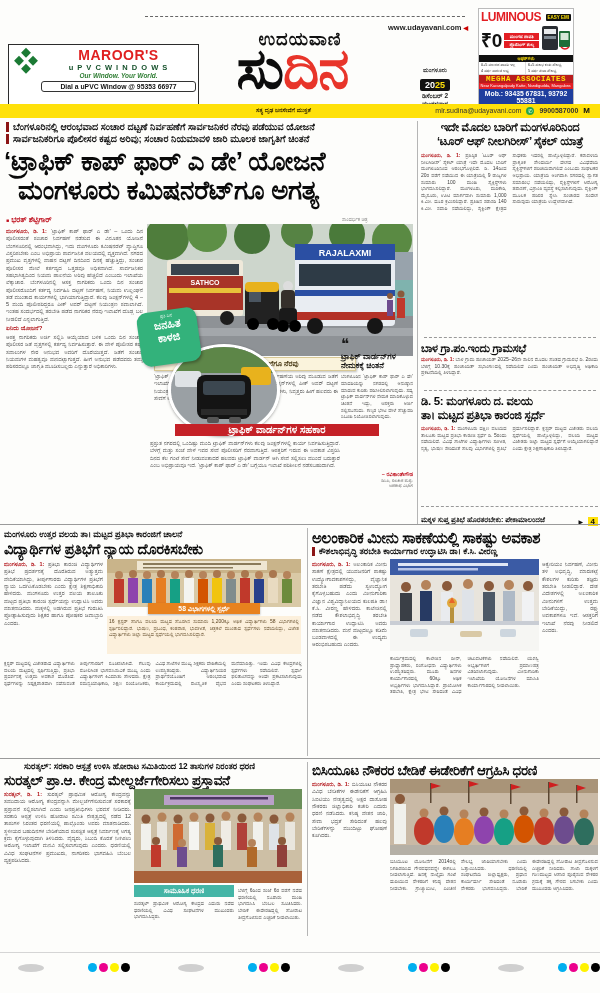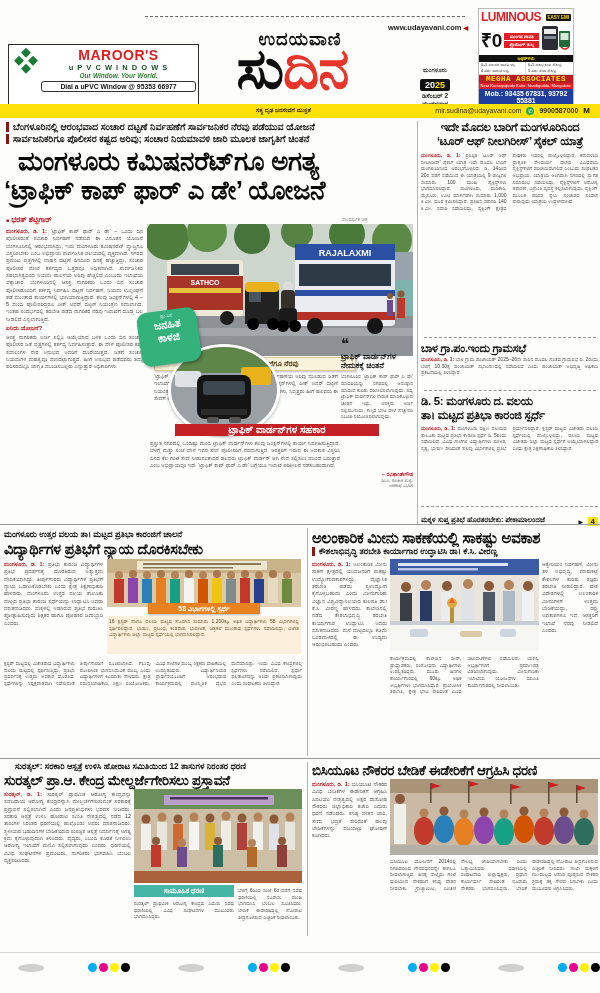--- a/index.html
+++ b/index.html
@@ -103,22 +103,22 @@
   <span style="font-size:7px;color:#333;">mlr.sudina@udayavani.com</span>
   <span style="width:8px;height:8px;border-radius:50%;background:#2aa84a;color:#fff;font-size:5.5px;line-height:8px;text-align:center;display:inline-block;">✆</span>
   <span style="font-size:7px;font-weight:700;color:#333;">9900587000</span>
   <span style="font-size:8px;font-weight:900;color:#111;">M</span>
 </div>
 
 <div class="abs kick" style="left:6px;top:122px;width:405px;">ಬೆಂಗಳೂರಿನಲ್ಲಿ ಆರಂಭವಾದ ಸಂಚಾರ ದಟ್ಟಣೆ ನಿರ್ವಹಣೆಗೆ ಸಾರ್ವಜನಿಕರ ನೆರವು ಪಡೆಯುವ ಯೋಜನೆ</div>
 <div class="abs kick" style="left:6px;top:134px;width:405px;">ಸಾರ್ವಜನಿಕರಿಗೂ ಪೊಲೀಸರ ಕಷ್ಟದ ಅರಿವು; ಸಂಚಾರ ನಿಯಮಾವಳಿ ಜಾರಿ ಮೂಲಕ ಜಾಗೃತಿಗೆ ಚಿಂತನೆ</div>
 
 <div class="abs hl" style="left:4px;top:147px;width:410px;font-size:26px;line-height:1.1;">
+  <div>‘ಟ್ರಾಫಿಕ್ ಕಾಪ್ ಫಾರ್ ಎ ಡೇ’ ಯೋಜನೆ</div>
   <div style="padding-left:14px;">ಮಂಗಳೂರು ಕಮಿಷನರೆಟ್‌ಗೂ ಅಗತ್ಯ</div>
-  <div>‘ಟ್ರಾಫಿಕ್ ಕಾಪ್ ಫಾರ್ ಎ ಡೇ’ ಯೋಜನೆ</div>
 </div>
 
 <div class="abs" style="left:342px;top:216px;font-size:5px;color:#777;">ಸಾಂದರ್ಭಿಕ ಚಿತ್ರ</div>
 <div class="abs" style="left:6px;top:215px;font-size:7.5px;font-weight:800;color:#c01220;">
   <span style="font-size:5px;">■</span>
   <span>ಭರತ್ ಶೆಟ್ಟಿಗಾರ್</span>
 </div>
 
 <div class="abs bt" style="left:6px;top:228px;width:137px;height:296px;">
   <b class="dl">ಮಂಗಳೂರು, ಡಿ. 1:</b>
@@ -351,21 +351,21 @@
       <rect x="70" y="72" width="22" height="6" rx="2" fill="#d9c9a6"></rect>
       <rect x="110" y="70" width="16" height="8" rx="2" fill="#cdd6de"></rect>
   </svg>
 </div>
 <div class="abs bt" style="left:542px;top:561px;width:56px;height:194px;">ಆಕ್ವೇರಿಯಂ ನಿರ್ವಹಣೆ, ಮೀನು ತಳಿ ಅಭಿವೃದ್ಧಿ, ಮಾರುಕಟ್ಟೆ ಕೌಶಲಗಳ ಕುರಿತು ತಜ್ಞರು ತರಬೇತಿ ನೀಡಲಿದ್ದಾರೆ. ದೇಶ ವಿದೇಶಗಳಲ್ಲಿ ಅಲಂಕಾರಿಕ ಮೀನುಗಳಿಗೆ ಉತ್ತಮ ಬೇಡಿಕೆಯಿದ್ದು, ರಫ್ತು ಅವಕಾಶಗಳೂ ಇವೆ. ಆಸಕ್ತರಿಗೆ ಇಲಾಖೆ ನೆರವು ನೀಡಲಿದೆ ಎಂದರು.</div>
 <div class="abs bt c2" style="left:390px;top:655px;width:149px;height:99px;font-size:5px;">ಕಾರ್ಯಕ್ರಮದಲ್ಲಿ ಕಾಲೇಜಿನ ಡೀನ್, ಪ್ರಾಧ್ಯಾಪಕರು, ಸಂಶೋಧನಾ ವಿದ್ಯಾರ್ಥಿಗಳು ಉಪಸ್ಥಿತರಿದ್ದರು. ಮೂರು ದಿನಗಳ ಕಾರ್ಯಾಗಾರದಲ್ಲಿ 60ಕ್ಕೂ ಅಧಿಕ ಅಭ್ಯರ್ಥಿಗಳು ಭಾಗವಹಿಸಿದ್ದಾರೆ. ಪ್ರಾಯೋಗಿಕ ತರಬೇತಿ, ಕ್ಷೇತ್ರ ಭೇಟಿ ಸೇರಿದಂತೆ ವಿವಿಧ ಚಟುವಟಿಕೆಗಳು ನಡೆಯಲಿವೆ. ಯಶಸ್ವಿ ಅಭ್ಯರ್ಥಿಗಳಿಗೆ ಪ್ರಮಾಣಪತ್ರ ವಿತರಿಸಲಾಗುವುದು. ಮೀನುಗಾರಿಕಾ ಇಲಾಖೆಯ ಯೋಜನೆಗಳ ಮಾಹಿತಿ ಕಾರ್ಯಾಗಾರದಲ್ಲಿ ನೀಡಲಾಯಿತು.</div>
 
 <div class="abs" style="left:0;top:758px;width:600px;border-top:1px solid #9a9a9a;"></div>
 <div class="abs" style="left:307px;top:762px;height:174px;border-left:1px solid #b5b5b5;"></div>
 
-<div class="abs kick" style="left:0;top:762px;width:300px;font-size:8.3px;border-left:none;padding-left:15px;">ಸುರತ್ಕಲ್: ಸರಕಾರಿ ಆಸ್ಪತ್ರೆ ಉಳಿಸಿ ಹೋರಾಟ ಸಮಿತಿಯಿಂದ 12 ತಾಸುಗಳ ನಿರಂತರ ಧರಣಿ</div>
+<div class="abs kick" style="left:9px;top:762px;width:300px;font-size:8.3px;border-left:none;padding-left:15px;">ಸುರತ್ಕಲ್: ಸರಕಾರಿ ಆಸ್ಪತ್ರೆ ಉಳಿಸಿ ಹೋರಾಟ ಸಮಿತಿಯಿಂದ 12 ತಾಸುಗಳ ನಿರಂತರ ಧರಣಿ</div>
 <div class="abs hl" style="left:4px;top:773px;width:300px;font-size:13.5px;">ಸುರತ್ಕಲ್ ಪ್ರಾ.ಆ. ಕೇಂದ್ರ ಮೇಲ್ದರ್ಜೆಗೇರಿಸಲು ಪ್ರಸ್ತಾವನೆ</div>
 <div class="abs bt" style="left:4px;top:791px;width:127px;height:144px;">
   <b class="dl">ಸುರತ್ಕಲ್, ಡಿ. 1:</b>
   <span>ಸುರತ್ಕಲ್ ಪ್ರಾಥಮಿಕ ಆರೋಗ್ಯ ಕೇಂದ್ರವನ್ನು ಸಮುದಾಯ ಆರೋಗ್ಯ ಕೇಂದ್ರವನ್ನಾಗಿ ಮೇಲ್ದರ್ಜೆಗೇರಿಸುವಂತೆ ಸರಕಾರಕ್ಕೆ ಪ್ರಸ್ತಾವನೆ ಸಲ್ಲಿಸಲಾಗಿದೆ ಎಂದು ಜನಪ್ರತಿನಿಧಿಗಳು ಭರವಸೆ ನೀಡಿದರು. ಸರಕಾರಿ ಆಸ್ಪತ್ರೆ ಉಳಿಸಿ ಹೋರಾಟ ಸಮಿತಿ ನೇತೃತ್ವದಲ್ಲಿ ನಡೆದ 12 ತಾಸುಗಳ ನಿರಂತರ ಧರಣಿಯಲ್ಲಿ ಪಾಲ್ಗೊಂಡು ಅವರು ಮಾತನಾಡಿದರು. ಸ್ಥಳೀಯರ ಬಹುದಿನಗಳ ಬೇಡಿಕೆಯಾದ ಸುಸಜ್ಜಿತ ಆಸ್ಪತ್ರೆ ನಿರ್ಮಾಣಕ್ಕೆ ಅಗತ್ಯ ಕ್ರಮ ಕೈಗೊಳ್ಳುವುದಾಗಿ ತಿಳಿಸಿದರು. ವೈದ್ಯರು, ಸಿಬಂದಿ ಕೊರತೆ ನೀಗಿಸಲು ಆರೋಗ್ಯ ಇಲಾಖೆಗೆ ಮನವಿ ಸಲ್ಲಿಸಲಾಗುವುದು ಎಂದರು. ಧರಣಿಯಲ್ಲಿ ವಿವಿಧ ಸಂಘಟನೆಗಳ ಪ್ರಮುಖರು, ನಾಗರಿಕರು ಭಾಗವಹಿಸಿ ಬೆಂಬಲ ವ್ಯಕ್ತಪಡಿಸಿದರು.</span>
 </div>
 <div class="abs" style="left:134px;top:789px;width:168px;height:94px;">
   <svg class="svgph" width="168" height="94" viewBox="0 0 168 94">
     <rect width="168" height="94" fill="#cdbfa5"></rect>
     <rect x="0" y="0" width="168" height="20" fill="#6b8f5a"></rect>
     <rect x="30" y="6" width="110" height="10" fill="#b9a0c9"></rect>

